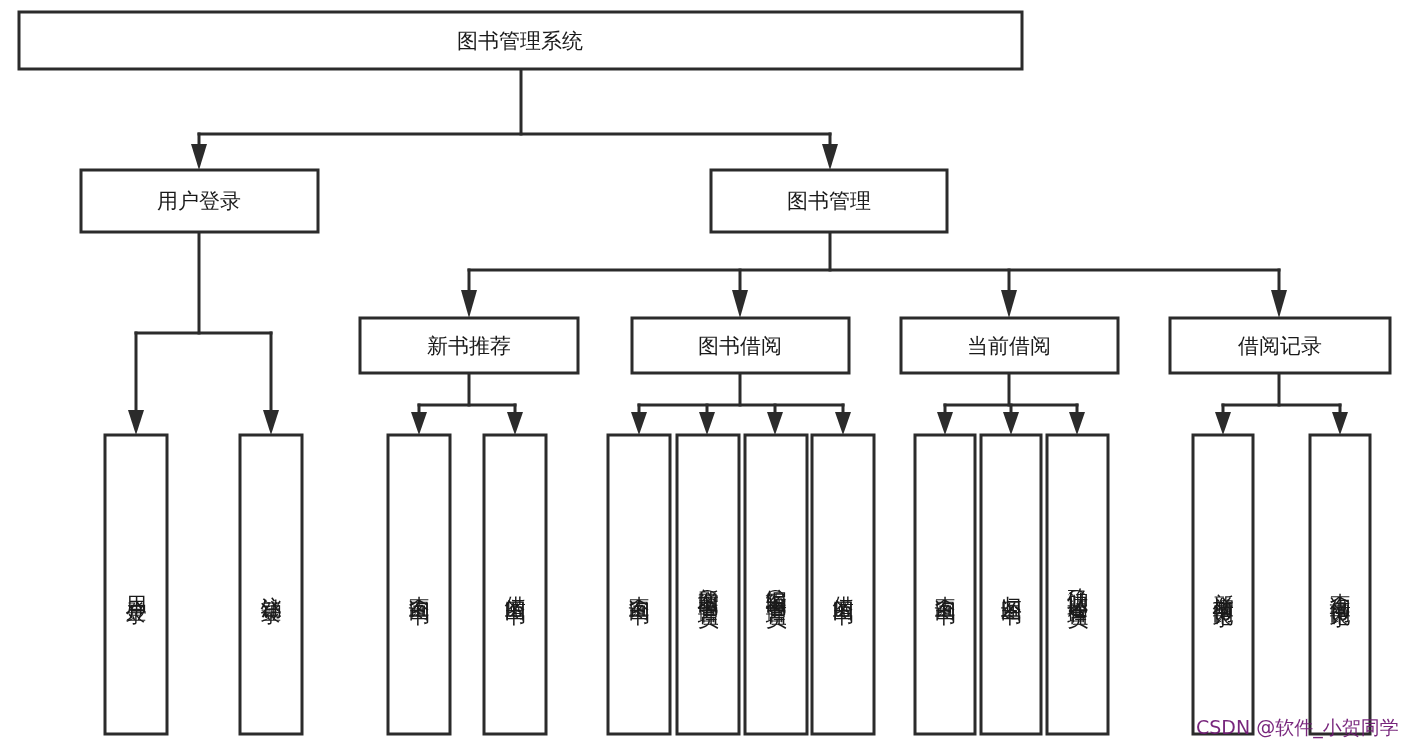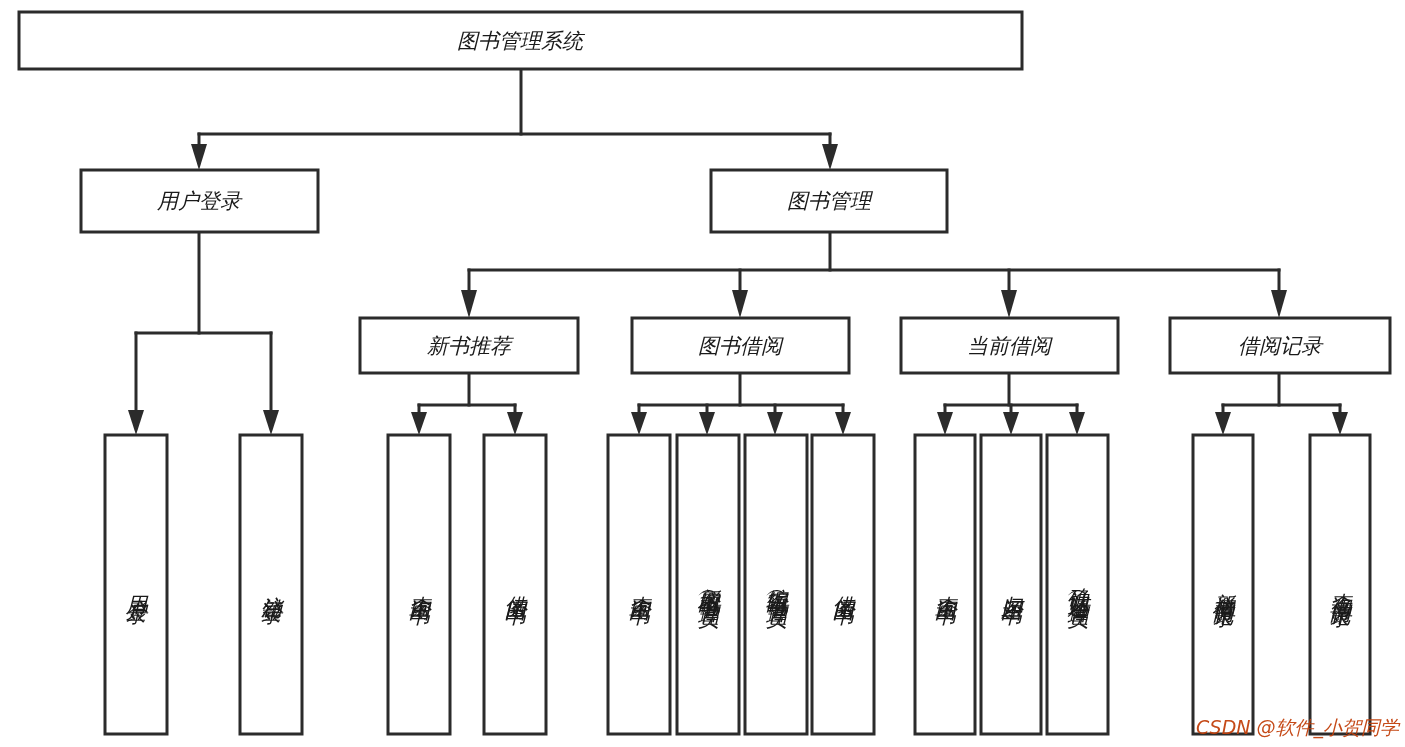--- a/index.html
+++ b/index.html
@@ -12,21 +12,20 @@
     height: 747px;
     font-family: "DejaVu Sans", "Liberation Sans", sans-serif;
     overflow: hidden;
     position: relative;
   }
   #diagram-root {
     position: relative;
     width: 1405px;
     height: 747px;
     background: #ffffff;
-    font-style: italic;
   }
   svg#diagram-svg {
     position: absolute;
     left: 0;
     top: 0;
     width: 1405px;
     height: 747px;
     display: block;
   }
   .node-box {
@@ -64,21 +63,21 @@
     align-items: center;
     justify-content: center;
     text-align: center;
     white-space: nowrap;
     pointer-events: none;
   }
   .watermark {
     position: absolute;
     font-family: "DejaVu Sans", "Liberation Sans", sans-serif;
     font-size: 19px;
-    color: #c2410c;
+    color: #701a75;
     white-space: nowrap;
     opacity: 0.95;
   }
 </style>
 </head>
 <body>
 
 <div id="diagram-root">
 
   <svg id="diagram-svg" viewBox="0 0 1405 747">

